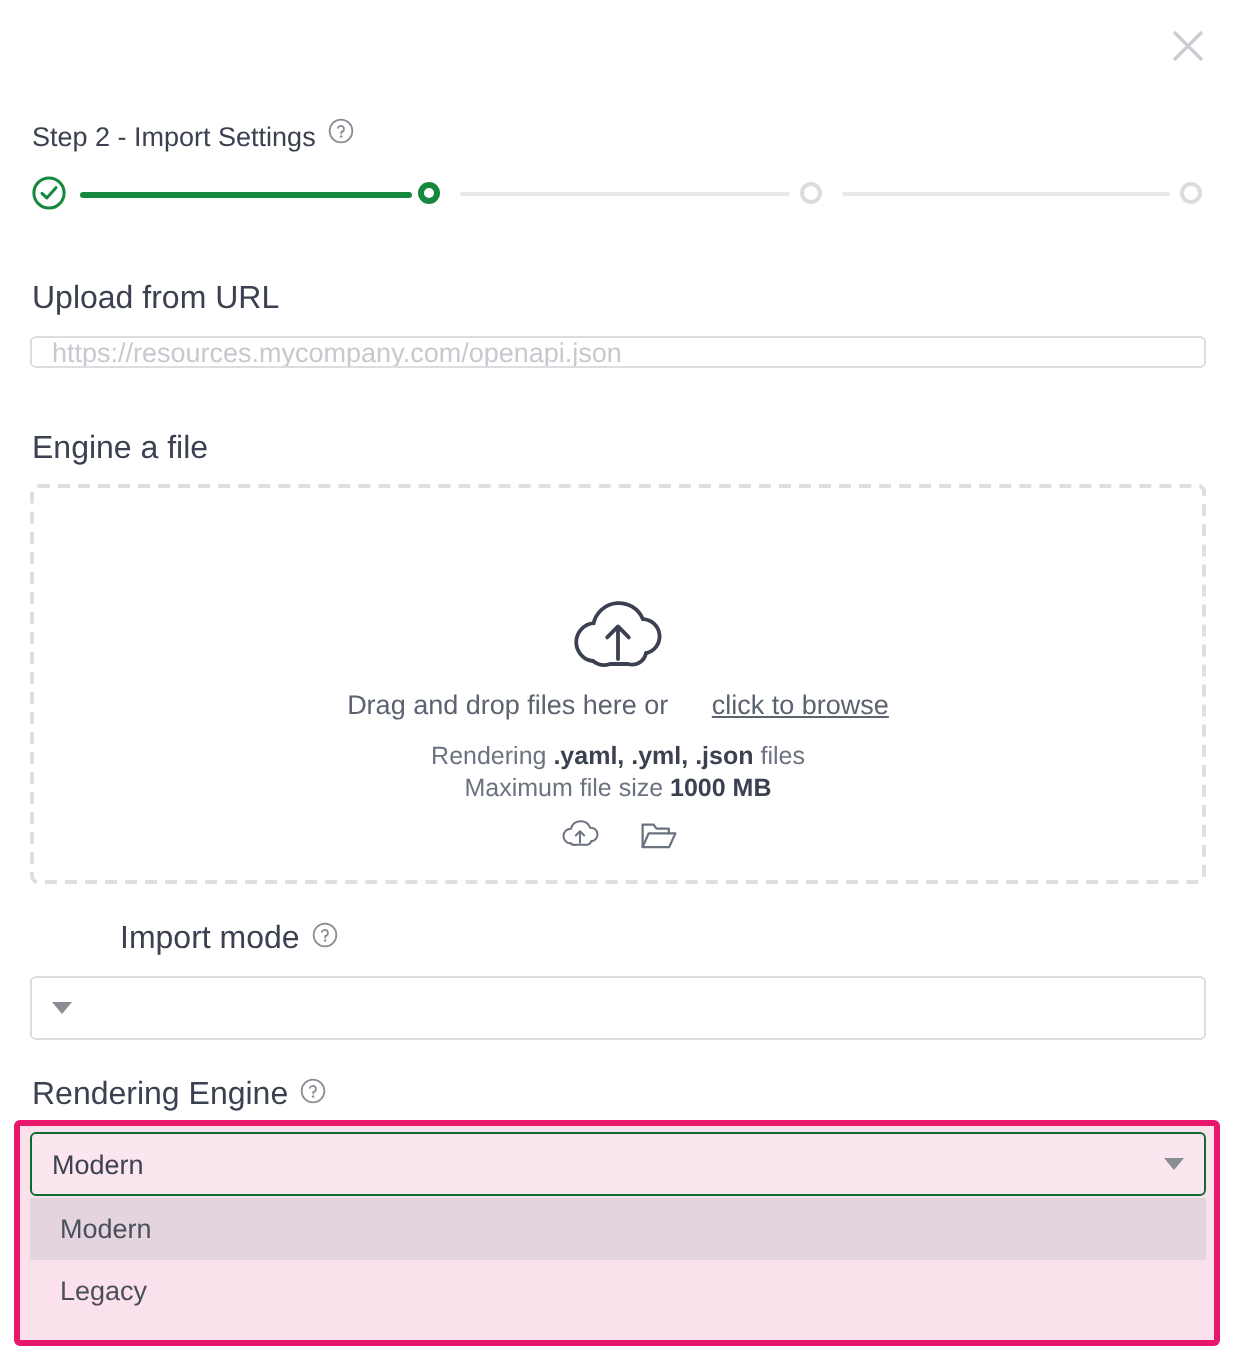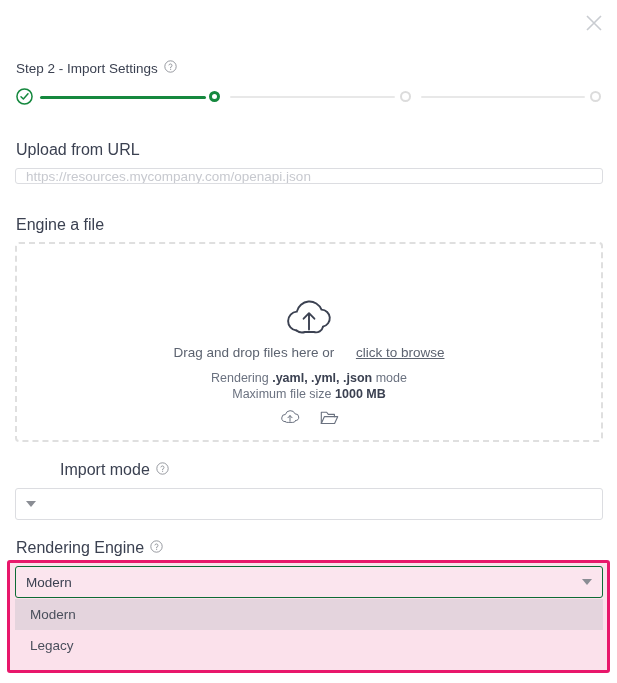--- a/index.html
+++ b/index.html
@@ -307,21 +307,21 @@
       <path d="M16.5 34.5 A9 9 0 0 0 25 36 L34 36 A7 7 0 0 0 43 30.6" fill="none" stroke="#3b4151" stroke-width="1.9" stroke-linecap="round"></path>
       <path d="M29 33.5 L29 17.5 M23.6 22.7 L29 17.2 L34.4 22.7" fill="none" stroke="#3b4151" stroke-width="1.9" stroke-linecap="round" stroke-linejoin="round"></path>
     </svg>
   </span>
 
   <div class="dz-line1">
     <span>Drag and drop files here or </span><span class="dz-link">click to browse</span>
   </div>
 
   <div class="dz-line2">
-    <span>Rendering </span><span class="dz-strong">.yaml, .yml, .json</span><span> mode</span>
+    <span>Rendering </span><span class="dz-strong">.yaml, .yml, .json</span><span> files</span>
   </div>
 
   <div class="dz-line3">
     <span>Maximum file size </span><span class="dz-strong">1000 MB</span>
   </div>
 
   <div class="dz-actions">
     <span class="dz-action">
       <svg width="20" height="15" viewBox="0 0 22 16">
         <path d="M5.8 12.6 A4 4 0 0 1 6 4.6 A5.6 5.6 0 0 1 16.6 4 A3.7 3.7 0 0 1 17.2 11.4" fill="none" stroke="#6b7280" stroke-width="1.1" stroke-linecap="round"></path>

